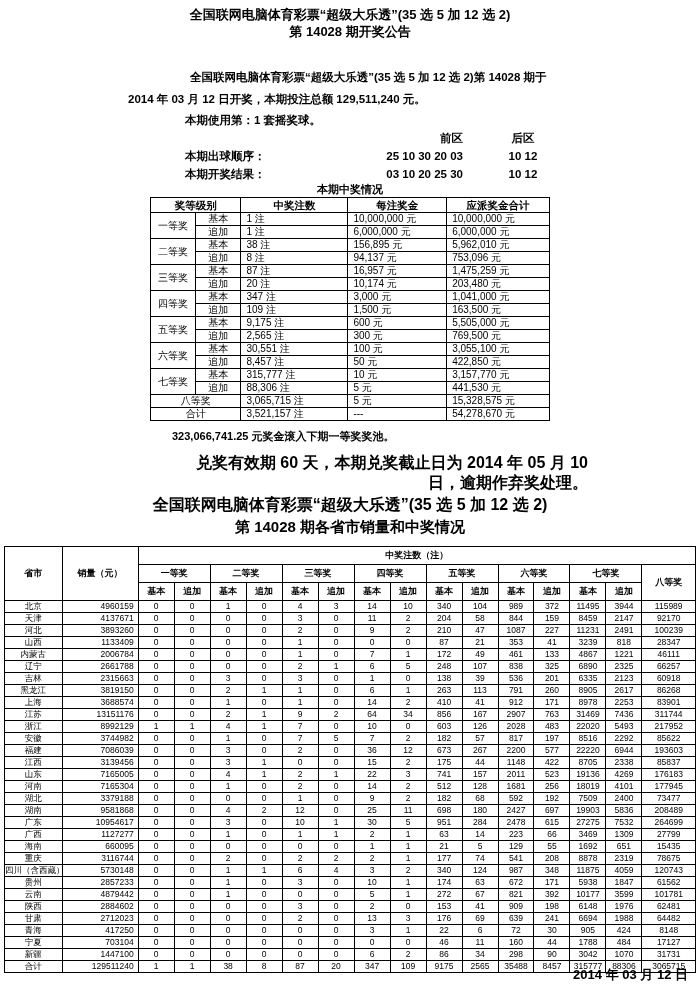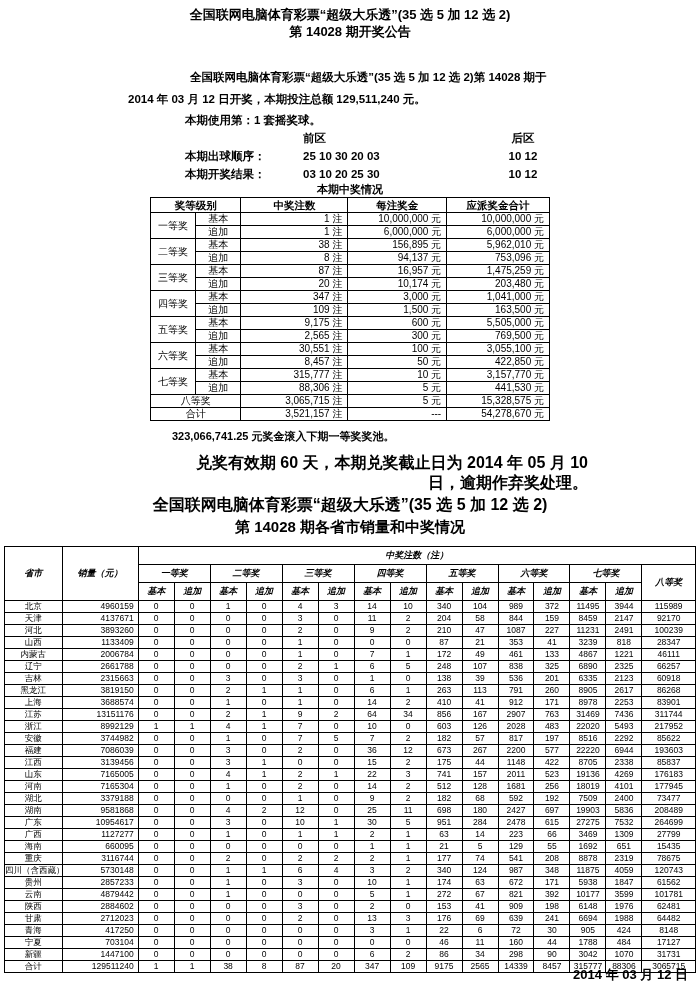--- a/index.html
+++ b/index.html
@@ -8,38 +8,38 @@
     font-family:"Liberation Sans","DejaVu Sans",sans-serif;
     overflow:hidden;position:relative;
   }
   .page{padding-top:6px;}
   .doc-title{ text-align:center;font-size:13px;font-weight:bold;line-height:17px;margin:0;}
   .intro{ margin:26px 126px 0 128px;font-size:11.5px;font-weight:bold;line-height:22px;text-indent:62px;}
   .use-ball{ margin:1px 0 0 185px;font-size:11.5px;font-weight:bold;line-height:18px;}
   .draw{ margin-left:185px;font-size:11.5px;font-weight:bold;}
   .draw-row{display:flex;line-height:18px;}
   .dr-label{width:118px;}
-  .dr-front{width:160px;text-align:left;}
+  .dr-front{width:160px;text-align:right;}
   .dr-back{width:120px;text-align:center;}
   .section-title{ text-align:center;font-size:11px;font-weight:bold;line-height:13px;}
   table{border-collapse:collapse;}
   th,td{border:1px solid #000;}
   .prize-table{margin:1px auto 0 auto;width:400px;font-size:10px;}
   .prize-table th{font-size:10.5px;font-weight:bold;text-align:center;height:14px;line-height:14px;padding:0 4px;}
   .prize-table td{height:12px;line-height:12px;padding:0 5px;}
   .prize-table .tier{text-align:center;}
   .prize-table .type{text-align:center;}
-  .prize-table .num{text-align:right;}
+  .prize-table .num{text-align:left;}
   .c-tier{width:44px;} .c-type{width:44px;} .c-count{width:104px;} .c-per{width:96px;} .c-total{width:100px;}
   .rollover{margin:7px 0 0 172px;font-size:11px;font-weight:bold;line-height:17px;}
   .redeem{margin:8px 112px 0 172px;font-size:16px;font-weight:bold;line-height:20px;text-indent:22px;text-align:right;}
   .doc-title2{text-align:center;font-size:16px;font-weight:bold;line-height:22px;margin:1px 0 0 0;}
   .doc-title2 .t2-line2{font-size:15px;}
   .prov-table{margin:8px auto 0 auto;width:692px;table-layout:fixed;font-size:8.5px;}
-  .prov-table th{font-size:9px;font-weight:bold;text-align:center;padding:1px 0;line-height:15px;font-style:italic;}
+  .prov-table th{font-size:9px;font-weight:bold;text-align:center;padding:1px 0;line-height:15px;}
   .prov-table td{height:11px;line-height:11px;padding:0;text-align:center;white-space:nowrap;}
   .prov-table td.prov{text-align:center;overflow:visible;}
   .prov-table td.sales{text-align:right;padding-right:4px;margin-left:32px;}
   col.w-prov{width:56px;} col.w-sales{width:74px;} col.w-n{width:35px;} col.w-t8{width:52px;}
   .footer-date{position:absolute;right:12px;bottom:16px;font-size:13px;font-weight:bold;}
 </style>
 </head>
 <body>
 
 <div class="page">
@@ -834,21 +834,21 @@
           <td>1</td>
           <td>1</td>
           <td>38</td>
           <td>8</td>
           <td>87</td>
           <td>20</td>
           <td>347</td>
           <td>109</td>
           <td>9175</td>
           <td>2565</td>
-          <td>14339</td>
+          <td>35488</td>
           <td>8457</td>
           <td>315777</td>
           <td>88306</td>
           <td>3065715</td>
         </tr>
       </tbody>
   </table>
 
   <div class="footer-date">2014 年 03 月 12 日</div>
 

